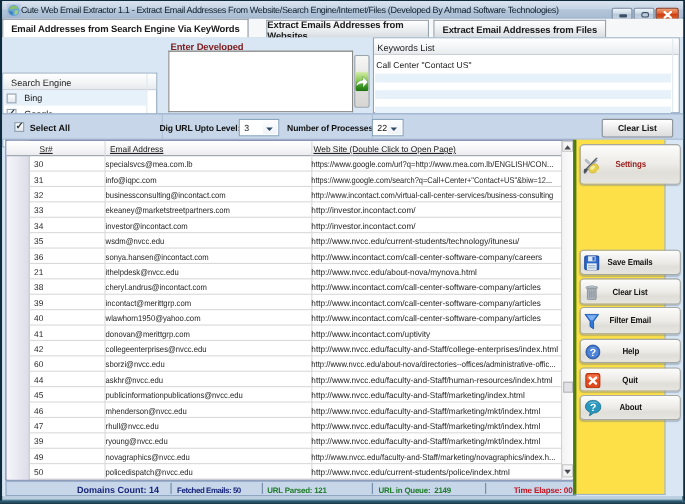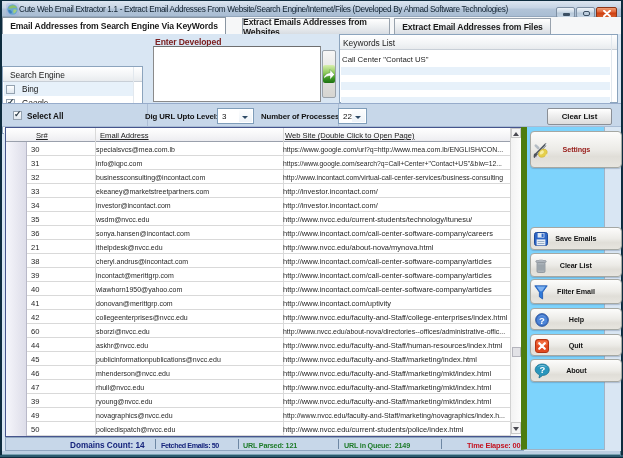--- a/index.html
+++ b/index.html
@@ -86,21 +86,21 @@
 .sbbtn { position:absolute; left:0px; width:10px; background:#f4f4f4; border:1px solid #c8c8c8; }
 #gsb-thumb { position:absolute; left:0.5px; top:219px; width:9px; height:10px; background:#e2e2e6; border:1px solid #b4b4bc; }
 
 #status { left:3px; top:403px; width:519px; height:14px; background:#c7d7e9; border:1px solid #8fa6c0; }
 .st { position:absolute; top:3px; font-size:7.6px; font-weight:bold; white-space:nowrap; }
 .stsep { position:absolute; top:1px; width:1px; height:10px; background:#6d87a3; }
 .navy { color:#16247c; }
 .green { color:#1d7a28; }
 .red { color:#c41220; }
 
-#sidebar { left:519px; top:93px; width:84px; height:323px; background:#7dd3fc; border-left:6px solid #4d7c0f; border-right:1px solid #a2b4c6; border-bottom:1px solid #9fb2c4; }
+#sidebar { left:519px; top:93px; width:84px; height:323px; background:#fde047; border-left:3px solid #4d7c0f; border-right:1px solid #a2b4c6; border-bottom:1px solid #9fb2c4; }
 .sbtn { left:3px; width:92px; border:1px solid #a5a8a3; border-radius:4px;
   background:linear-gradient(#fcfcfb,#ecebe7 50%,#e0ded8 70%,#e7e5df);
   box-shadow:0 1px 1px rgba(90,110,140,.35);
   display:flex; align-items:center; justify-content:center; }
 .sbtxt { font-weight:bold; font-size:8px; color:#141414; letter-spacing:-0.1px; transform:scaleX(0.9);}
 .sbicon { position:absolute; left:3px; }
 </style>
 </head>
 <body>
 <div id="frame" class="abs"></div>

